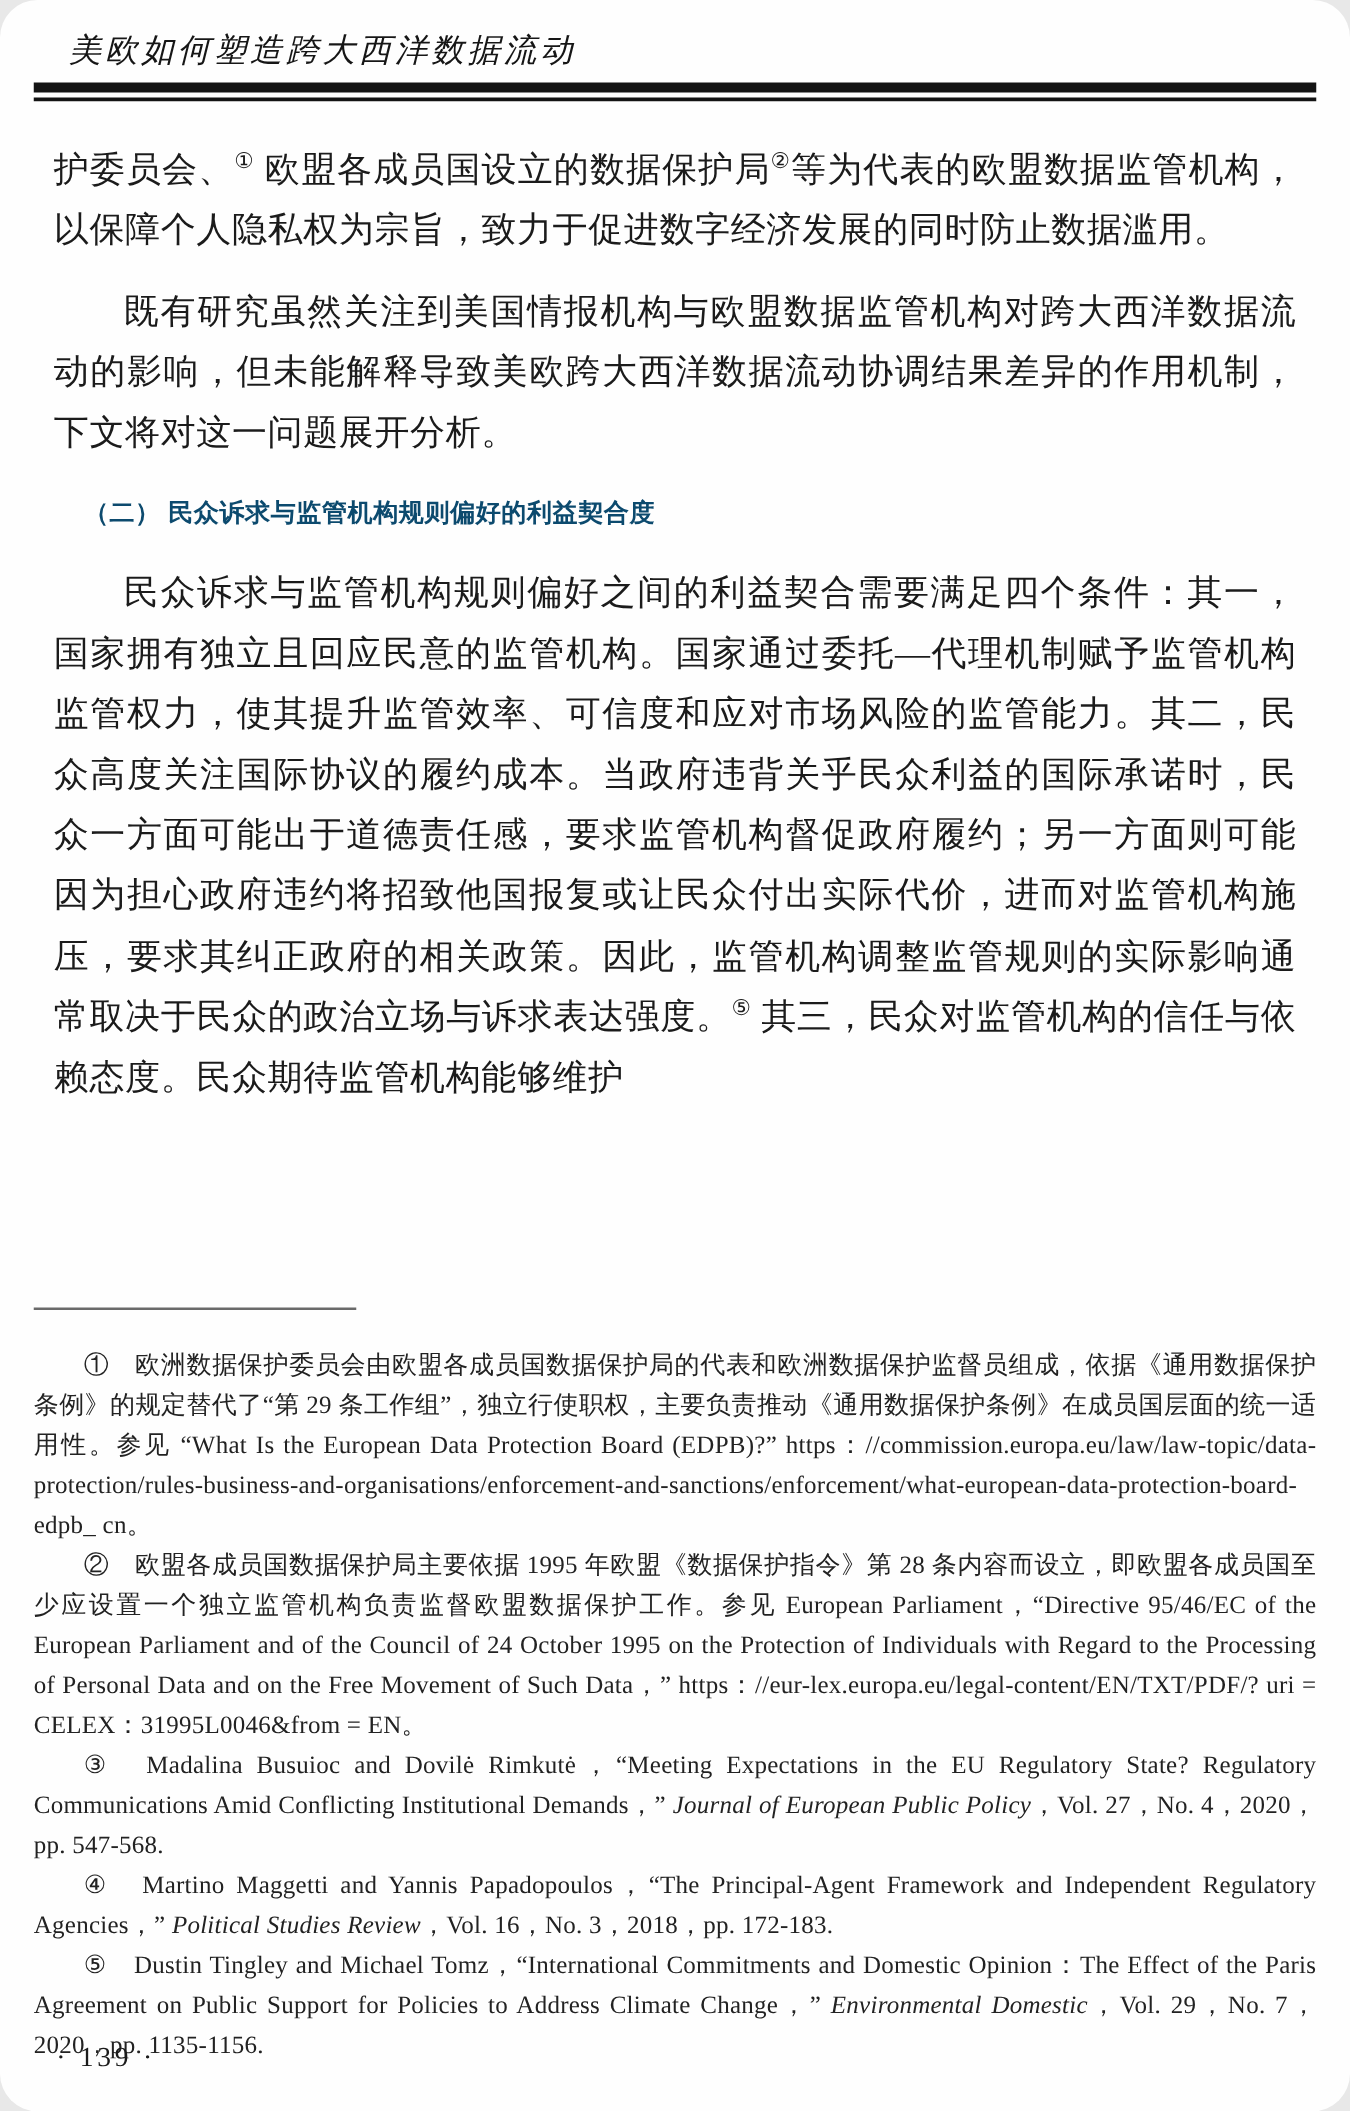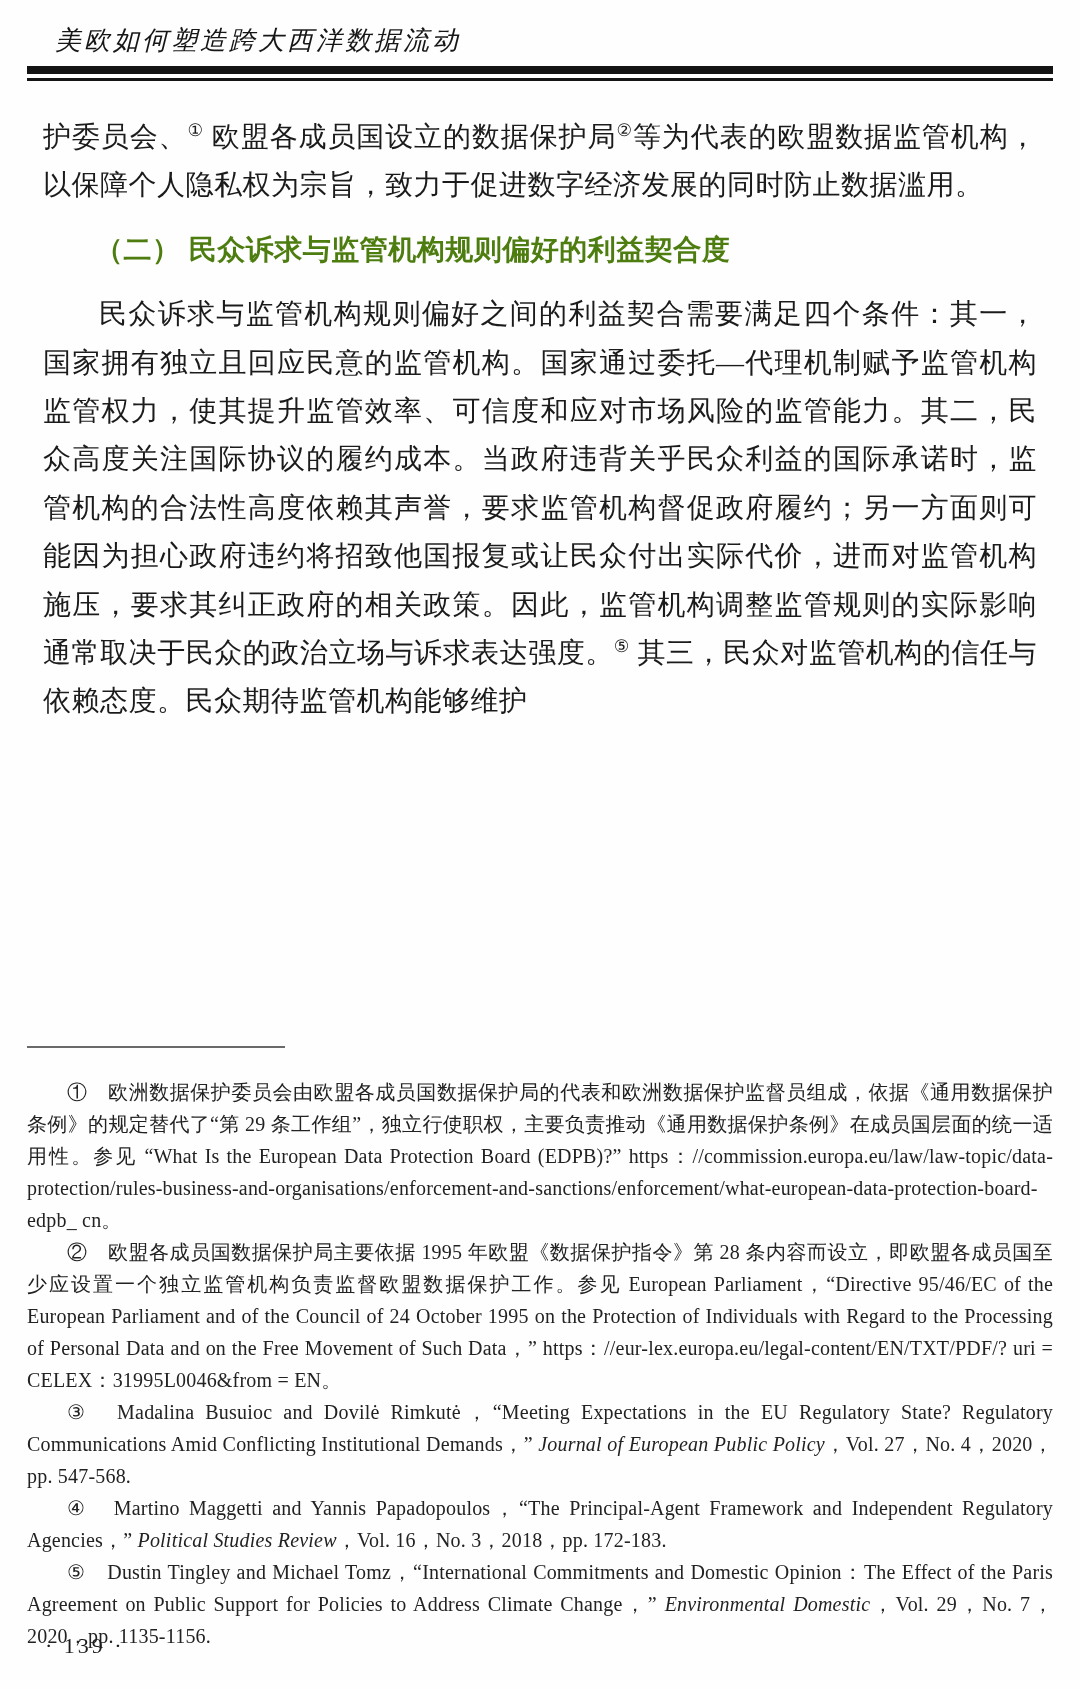--- a/index.html
+++ b/index.html
@@ -5,20 +5,21 @@
   html,body{margin:0;padding:0;background:#e8e8e8;}
   .page{
     position:relative;
     width:1080px;height:1689px;
     margin:0 auto;
     background:#fefefdl;
     background-color:#fefefe;
     color:#1b1b1b;
     font-family:"Liberation Serif","DejaVu Serif",serif;
     overflow:hidden;
+    border-radius:30px;
   }
   .running-header{
     position:absolute;top:24px;left:55px;right:55px;
     font-size:26px;line-height:34px;
     font-style:italic;
     letter-spacing:3px;
     color:#161616;
   }
   .head-rule{
     position:absolute;top:66px;left:27px;right:27px;
@@ -33,26 +34,26 @@
     letter-spacing:0.5px;
   }
   .para{margin:16px;}
   .para.indent{text-indent:2em;}
   .body-text sup{
     font-size:0.62em;
     vertical-align:super;
     line-height:0;
   }
   .section-heading{
-    margin:12px;
+    margin:0;
     font-family:"Liberation Sans","DejaVu Sans",sans-serif;
     font-weight:bold;
-    font-size:28px;line-height:48.4px;
+    font-size:20px;line-height:48.4px;
     text-indent:2em;
-    color:#4d7c0f;
+    color:#0c4a6e;
   }
   .fn-sep{
     position:absolute;top:1046px;left:27px;
     width:258px;height:0;
     border-top:2px solid #6a6a6a;
   }
   .footnotes{
     position:absolute;top:1076px;left:27px;right:27px;
     font-size:20px;line-height:32px;
     text-align:justify;
@@ -71,22 +72,23 @@
 <body>
 
 <div class="page">
 
   <div class="running-header">美欧如何塑造跨大西洋数据流动</div>
 
   <div class="head-rule"></div>
 
   <div class="body-text">
     <p class="para"><span>护委员会、</span><sup>①</sup><span> 欧盟各成员国设立的数据保护局</span><sup>②</sup><span>等为代表的欧盟数据监管机构，以保障个人隐私权为宗旨，致力于促进数字经济发展的同时防止数据滥用。</span></p>
+    <p class="para indent"><span>既有研究虽然关注到美国情报机构与欧盟数据监管机构对跨大西洋数据流动的影响，但未能解释导致美欧跨大西洋数据流动协调结果差异的作用机制，下文将对这一问题展开分析。</span></p>
     <h3 class="section-heading">（二） 民众诉求与监管机构规则偏好的利益契合度</h3>
-    <p class="para indent"><span>民众诉求与监管机构规则偏好之间的利益契合需要满足四个条件：其一，国家拥有独立且回应民意的监管机构。国家通过委托—代理机制赋予监管机构监管权力，使其提升监管效率、可信度和应对市场风险的监管能力。其二，民众高度关注国际协议的履约成本。当政府违背关乎民众利益的国际承诺时，监管机构的合法性高度依赖其声誉，要求监管机构督促政府履约；另一方面则可能因为担心政府违约将招致他国报复或让民众付出实际代价，进而对监管机构施压，要求其纠正政府的相关政策。因此，监管机构调整监管规则的实际影响通常取决于民众的政治立场与诉求表达强度。</span><sup>⑤</sup><span> 其三，民众对监管机构的信任与依赖态度。民众期待监管机构能够维护</span></p>
+    <p class="para indent"><span>民众诉求与监管机构规则偏好之间的利益契合需要满足四个条件：其一，国家拥有独立且回应民意的监管机构。国家通过委托—代理机制赋予监管机构监管权力，使其提升监管效率、可信度和应对市场风险的监管能力。其二，民众高度关注国际协议的履约成本。当政府违背关乎民众利益的国际承诺时，民众一方面可能出于道德责任感，要求监管机构督促政府履约；另一方面则可能因为担心政府违约将招致他国报复或让民众付出实际代价，进而对监管机构施压，要求其纠正政府的相关政策。因此，监管机构调整监管规则的实际影响通常取决于民众的政治立场与诉求表达强度。</span><sup>⑤</sup><span> 其三，民众对监管机构的信任与依赖态度。民众期待监管机构能够维护</span></p>
   </div>
 
   <div class="fn-sep"></div>
 
   <div class="footnotes">
     <p class="footnote"><span>①　欧洲数据保护委员会由欧盟各成员国数据保护局的代表和欧洲数据保护监督员组成，依据《通用数据保护条例》的规定替代了“第 29 条工作组”，独立行使职权，主要负责推动《通用数据保护条例》在成员国层面的统一适用性。参见 “What Is the European Data Protection Board (EDPB)?” https：//commission.europa.eu/law/law-topic/data-protection/rules-business-and-organisations/enforcement-and-sanctions/enforcement/what-european-data-protection-board-edpb_ cn。</span></p>
     <p class="footnote"><span>②　欧盟各成员国数据保护局主要依据 1995 年欧盟《数据保护指令》第 28 条内容而设立，即欧盟各成员国至少应设置一个独立监管机构负责监督欧盟数据保护工作。参见 European Parliament，“Directive 95/46/EC of the European Parliament and of the Council of 24 October 1995 on the Protection of Individuals with Regard to the Processing of Personal Data and on the Free Movement of Such Data，” https：//eur-lex.europa.eu/legal-content/EN/TXT/PDF/? uri = CELEX：31995L0046&amp;from = EN。</span></p>
     <p class="footnote"><span>③　Madalina Busuioc and Dovilė Rimkutė，“Meeting Expectations in the EU Regulatory State? Regulatory Communications Amid Conflicting Institutional Demands，” </span><span class="it">Journal of European Public Policy</span><span>，Vol. 27，No. 4，2020，pp. 547-568.</span></p>
     <p class="footnote"><span>④　Martino Maggetti and Yannis Papadopoulos，“The Principal-Agent Framework and Independent Regulatory Agencies，” </span><span class="it">Political Studies Review</span><span>，Vol. 16，No. 3，2018，pp. 172-183.</span></p>
     <p class="footnote"><span>⑤　Dustin Tingley and Michael Tomz，“International Commitments and Domestic Opinion：The Effect of the Paris Agreement on Public Support for Policies to Address Climate Change，” </span><span class="it">Environmental Domestic</span><span>，Vol. 29，No. 7，2020，pp. 1135-1156.</span></p>

